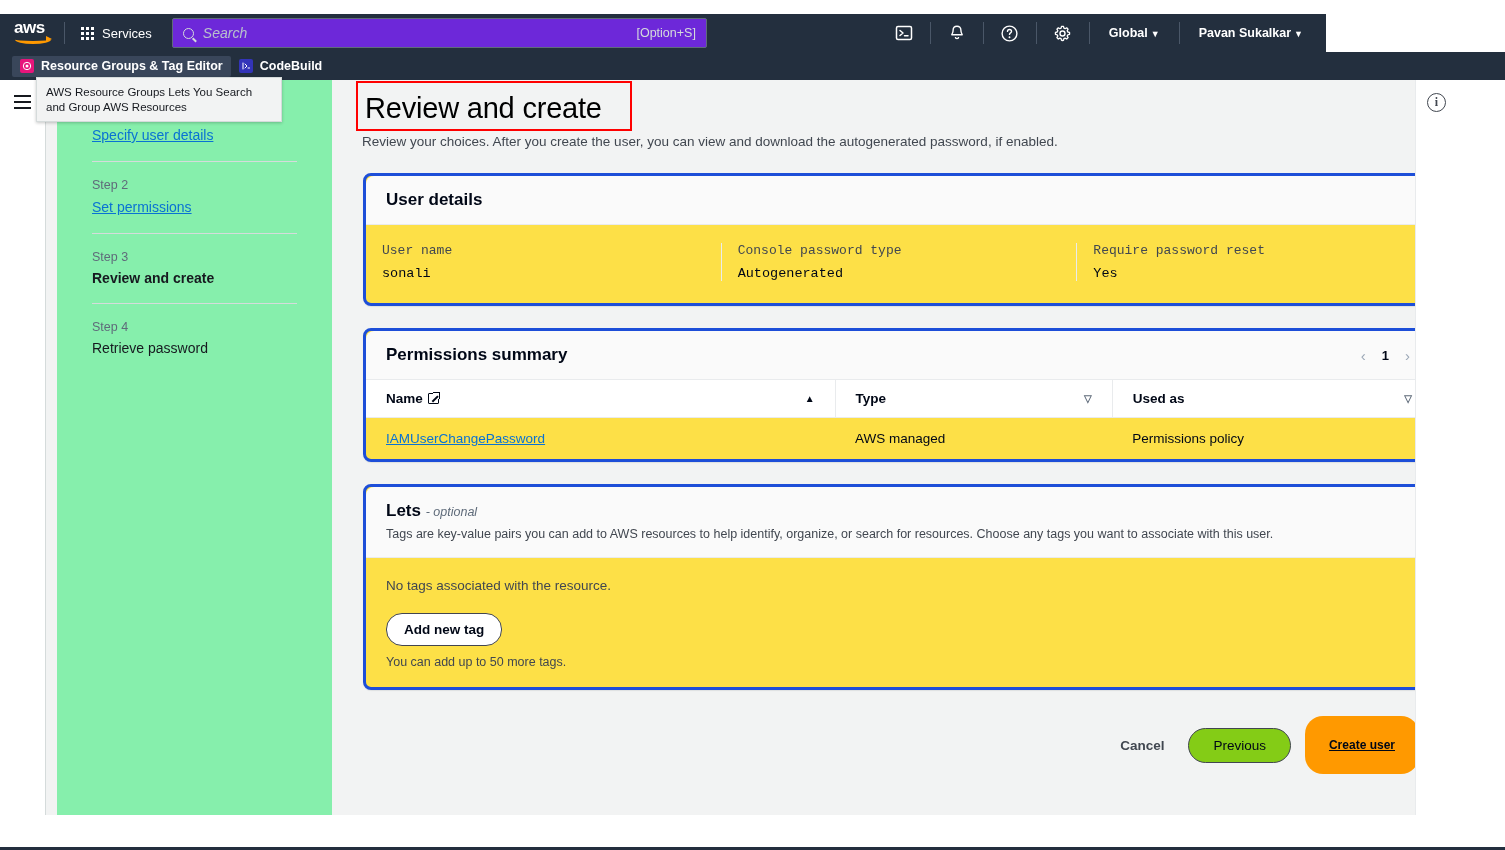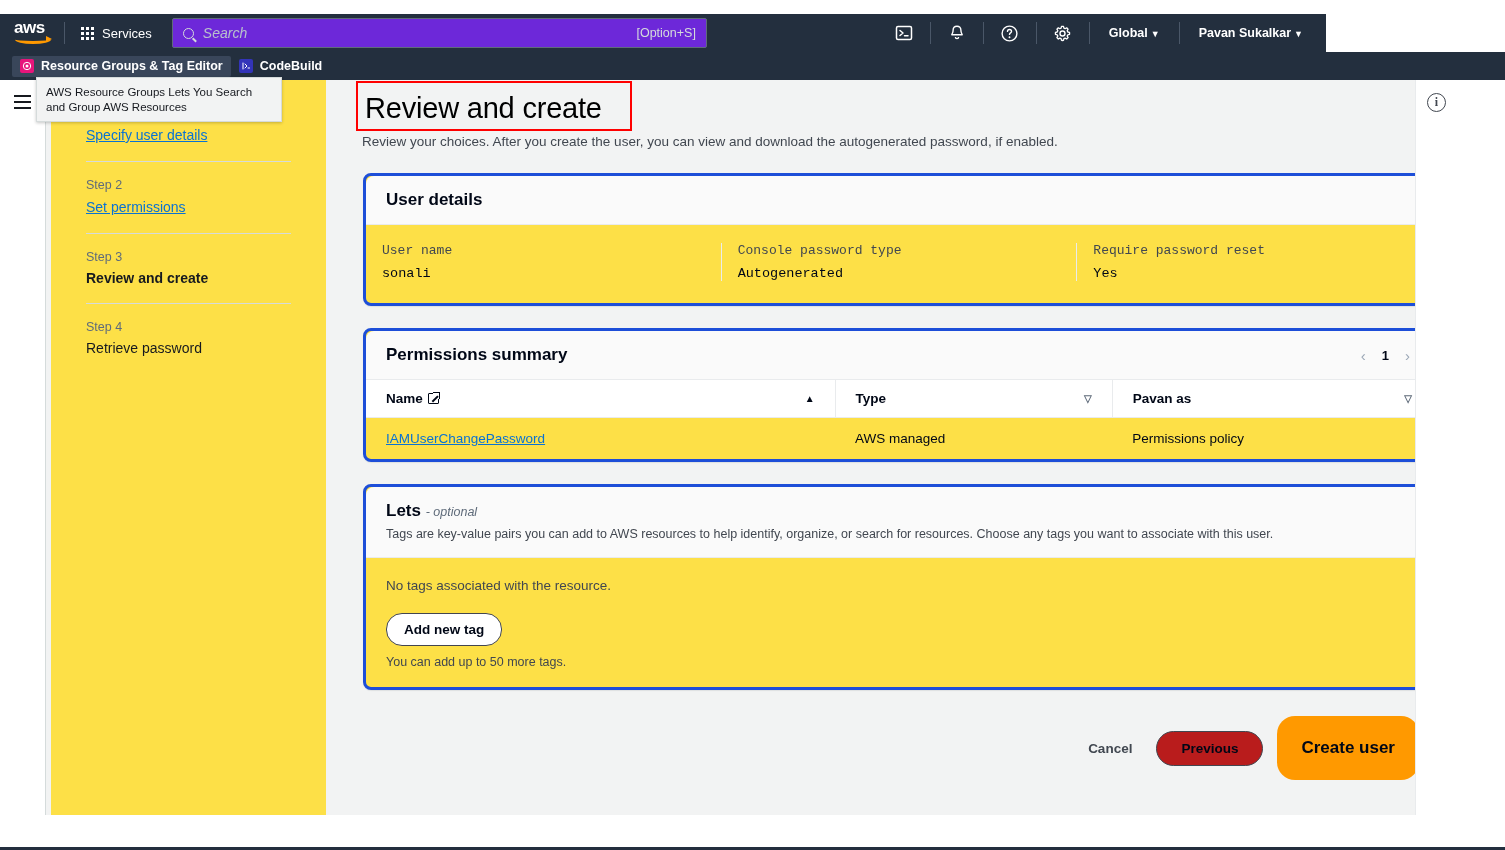--- a/index.html
+++ b/index.html
@@ -151,23 +151,23 @@
   }
   .content-area {
     position: absolute; top: 0; left: 45px;
     width: 1415px; height: 735px;
     background: #f2f3f3;
     border-left: 1px solid #d5dbdb;
   }
 
   
   .sidenav {
-    position: absolute; left: 5px; top: 0;
+    position: absolute; left: 11px; top: 0;
     width: 275px; height: 735px;
-    background: #fde047;
+    background: #86efac;
   }
   .step-block { padding: 0 0 0 35px; }
   .step-label { color: #5f6b7a; font-size: 12.5px; margin-bottom: 6px; }
   .step-link {
     color: #0972d3; font-size: 14px;
     text-decoration: underline; cursor: pointer; display: inline-block;
   }
   .step-current { color: #16191f; font-size: 14px; font-weight: bold; }
   .step-plain { color: #16191f; font-size: 14px; }
   .step-sep { height: 1px; background: #d5dbdb; margin: 17px 35px 16px 35px; }
@@ -272,28 +272,28 @@
   
   .footer {
     margin: 26px 42px 0 0; display: flex; align-items: center;
     justify-content: flex-end; gap: 0;
   }
   .btn-link {
     color: #414750; font-size: 13.5px; font-weight: bold;
     padding: 9px 18px; cursor: pointer;
   }
   .btn-prev {
-    background: #b91c1c; border: 1.5px solid #424650; border-radius: 18px;
-    color: #000716; font-size: 13.5px; font-weight: bold;
+    background: #84cc16; border: 1.5px solid #424650; border-radius: 18px;
+    color: #000716; font-size: 13.5px; font-weight: normal;
     padding: 9px 24px; cursor: pointer; margin-left: 6px;
   }
   .btn-primary {
     background: #ff9900; border: none; border-radius: 18px;
-    color: #000716; font-size: 17px; font-weight: bold;
-    padding: 22px 24px; cursor: pointer; margin-left: 14px;
+    color: #000716; font-size: 12px; font-weight: bold;
+    padding: 22px 24px; cursor: pointer; margin-left: 14px; text-decoration: underline;
   }
   .mt22 { margin-top: 22px; }
 </style>
 </head>
 <body>
 
 <div id="root">
 
   <div class="topnav">
     <div class="aws-logo">
@@ -467,21 +467,21 @@
                   </div>
                 </th>
                 <th class="c2">
                   <div class="th-inner">
                     <span>Type</span>
                     <span class="sort-none">▽</span>
                   </div>
                 </th>
                 <th class="c3">
                   <div class="th-inner">
-                    <span>Pavan as</span>
+                    <span>Used as</span>
                     <span class="sort-none">▽</span>
                   </div>
                 </th>
               </tr>
             </thead>
             <tbody>
               <tr>
                 <td><a class="policy-link">IAMUserChangePassword</a></td>
                 <td>AWS managed</td>
                 <td>Permissions policy</td>

